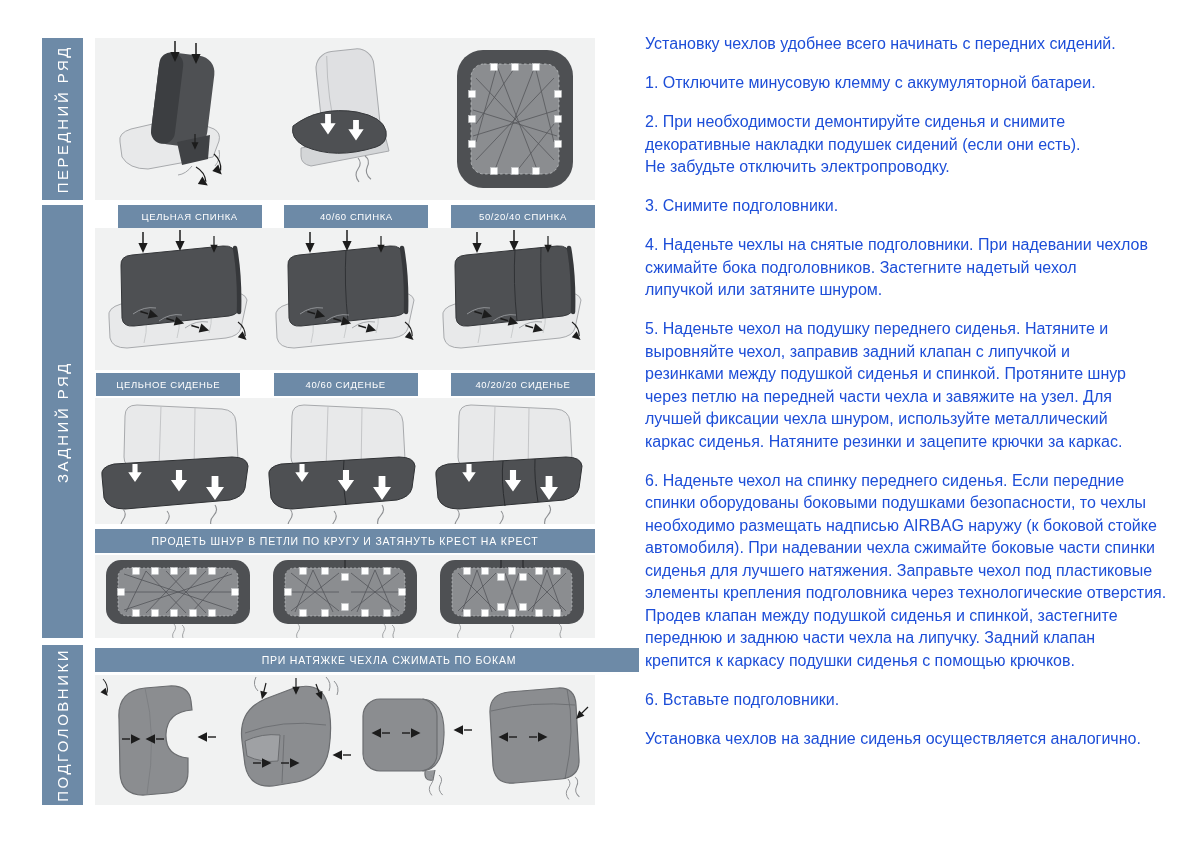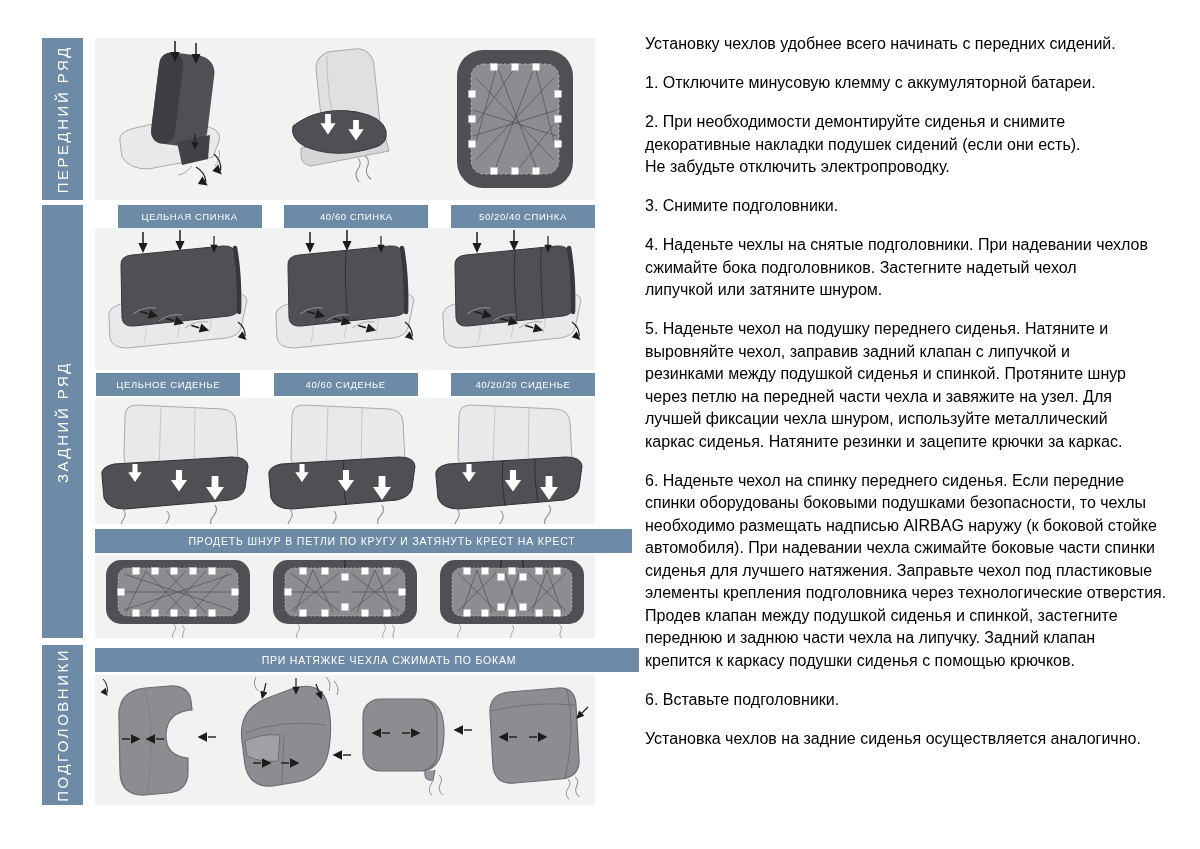--- a/index.html
+++ b/index.html
@@ -24,21 +24,21 @@
     font-size:9.5px;letter-spacing:0.6px;
     display:flex;align-items:center;justify-content:center;white-space:nowrap;
   }
   .banner{
     position:absolute;left:95px;width:500px;height:24px;background:#6d8aa7;
     color:#ffffff;font-size:10.5px;letter-spacing:0.8px;
     display:flex;align-items:center;justify-content:center;
   }
   .instructions{
     position:absolute;left:645px;top:33px;width:548px;
-    color:#000000;font-size:16px;line-height:22.5px;
+    color:#1d4ed8;font-size:16px;line-height:22.5px;
   }
   .instructions p{margin:0 0 16.5px;white-space:pre-line;}
 </style>
 </head>
 <body>
 
 <svg width="0" height="0" style="position:absolute" aria-hidden="true">
   <defs>
     <g id="arrD">
         <path d="M0,0V12" stroke="#1c1c1c" stroke-width="1.5"></path>
@@ -231,21 +231,21 @@
       <use href="#arrW" transform="translate(40,66) scale(0.75)"></use>
         <use href="#arrW" transform="translate(84,72) scale(0.9)"></use>
         <use href="#arrW" transform="translate(120,78)"></use>
       <use href="#string" transform="translate(28,111)"></use>
         <use href="#string" transform="translate(72,113)"></use>
         <use href="#string" transform="translate(120,107) rotate(8)"></use>
     </g>
   </svg>
 </div>
 
-<div class="banner" style="top:529px;padding-left:37px;">ПРОДЕТЬ ШНУР В ПЕТЛИ ПО КРУГУ И ЗАТЯНУТЬ КРЕСТ НА КРЕСТ</div>
+<div class="banner" style="top:529px;">ПРОДЕТЬ ШНУР В ПЕТЛИ ПО КРУГУ И ЗАТЯНУТЬ КРЕСТ НА КРЕСТ</div>
 
 <div class="panel" style="top:555px;height:83px;">
   <svg viewBox="0 0 500 83" width="500" height="83">
     <g>
       <rect x="11" y="5" width="144" height="64" rx="15" fill="#4e5053"></rect>
       <rect x="23" y="13" width="120" height="48" rx="9" fill="#8b8d90" stroke="#c9cbcd" stroke-width="0.6" stroke-dasharray="2 2"></rect>
       <path d="M29,19 L137,55 M29,55 L137,19 M51,16 L31,57 M51,16 L91,58 M91,16 L51,58 M111,16 L71,58 M71,16 L111,58 M133,17 L97,57 M29,37 L137,37" stroke="#54565a" stroke-width="0.8"></path>
       <use href="#clip" transform="translate(41,16)"></use>
         <use href="#clip" transform="translate(60,16)"></use>
         <use href="#clip" transform="translate(79,16)"></use>

